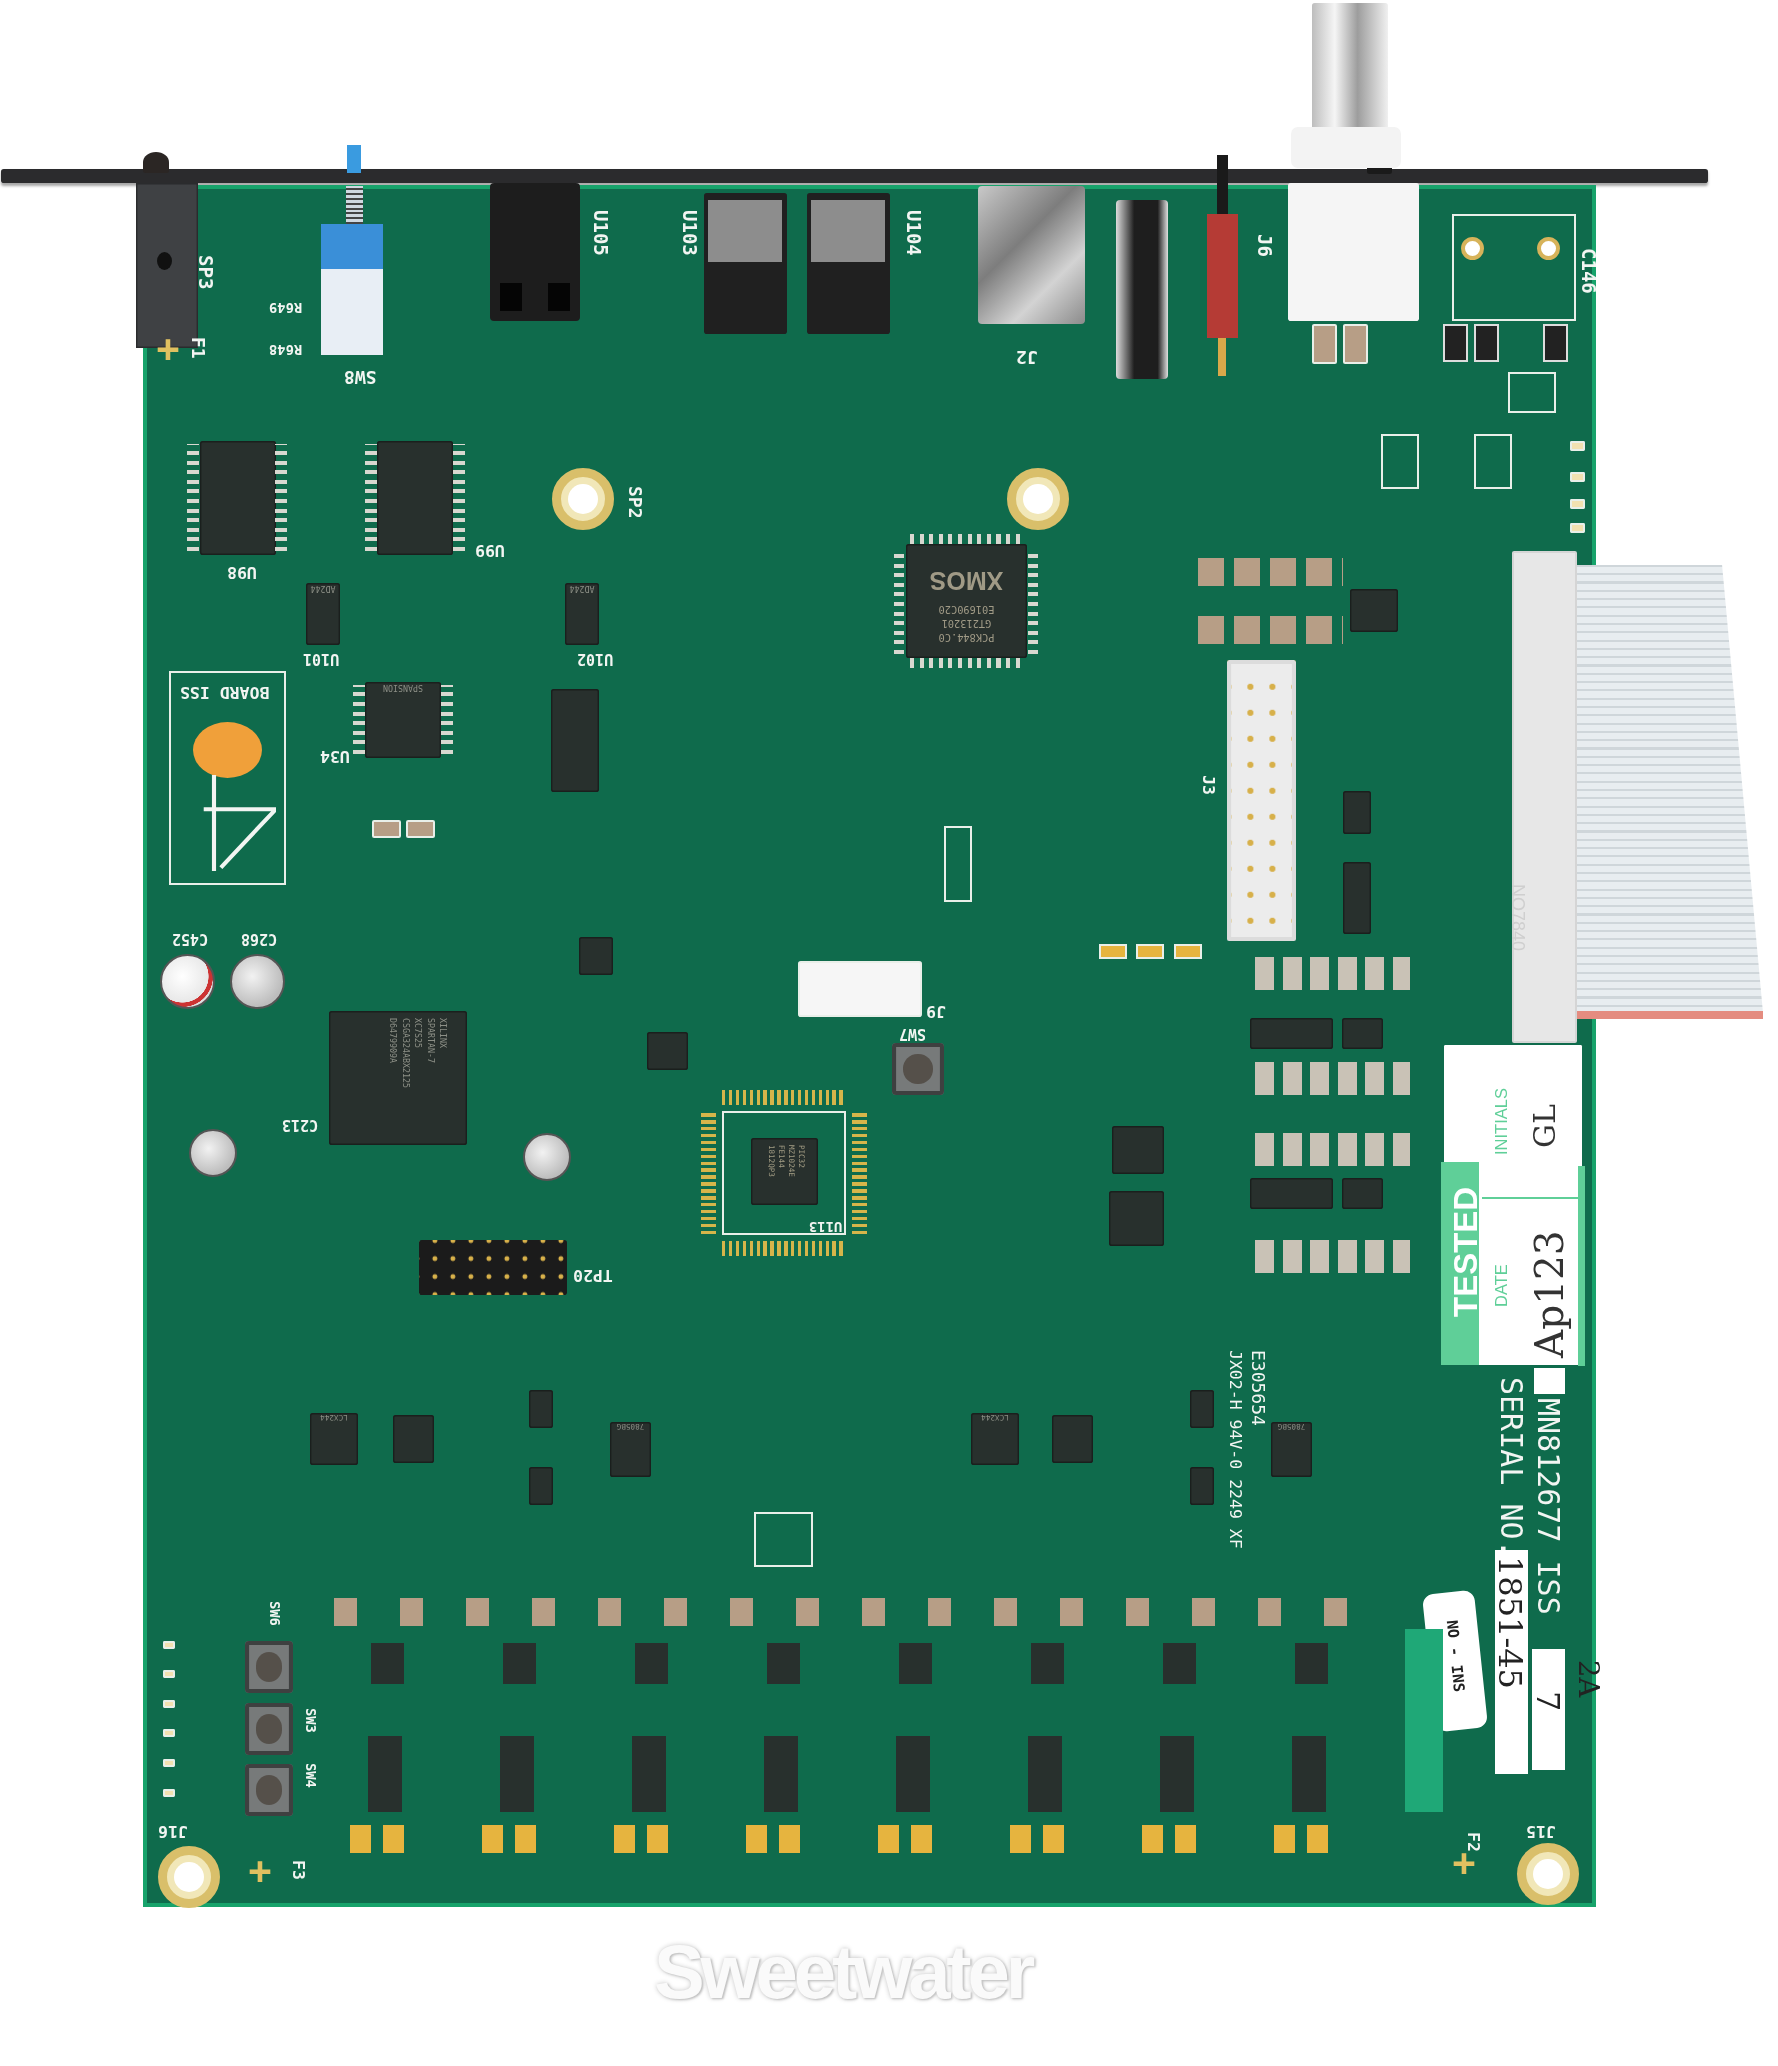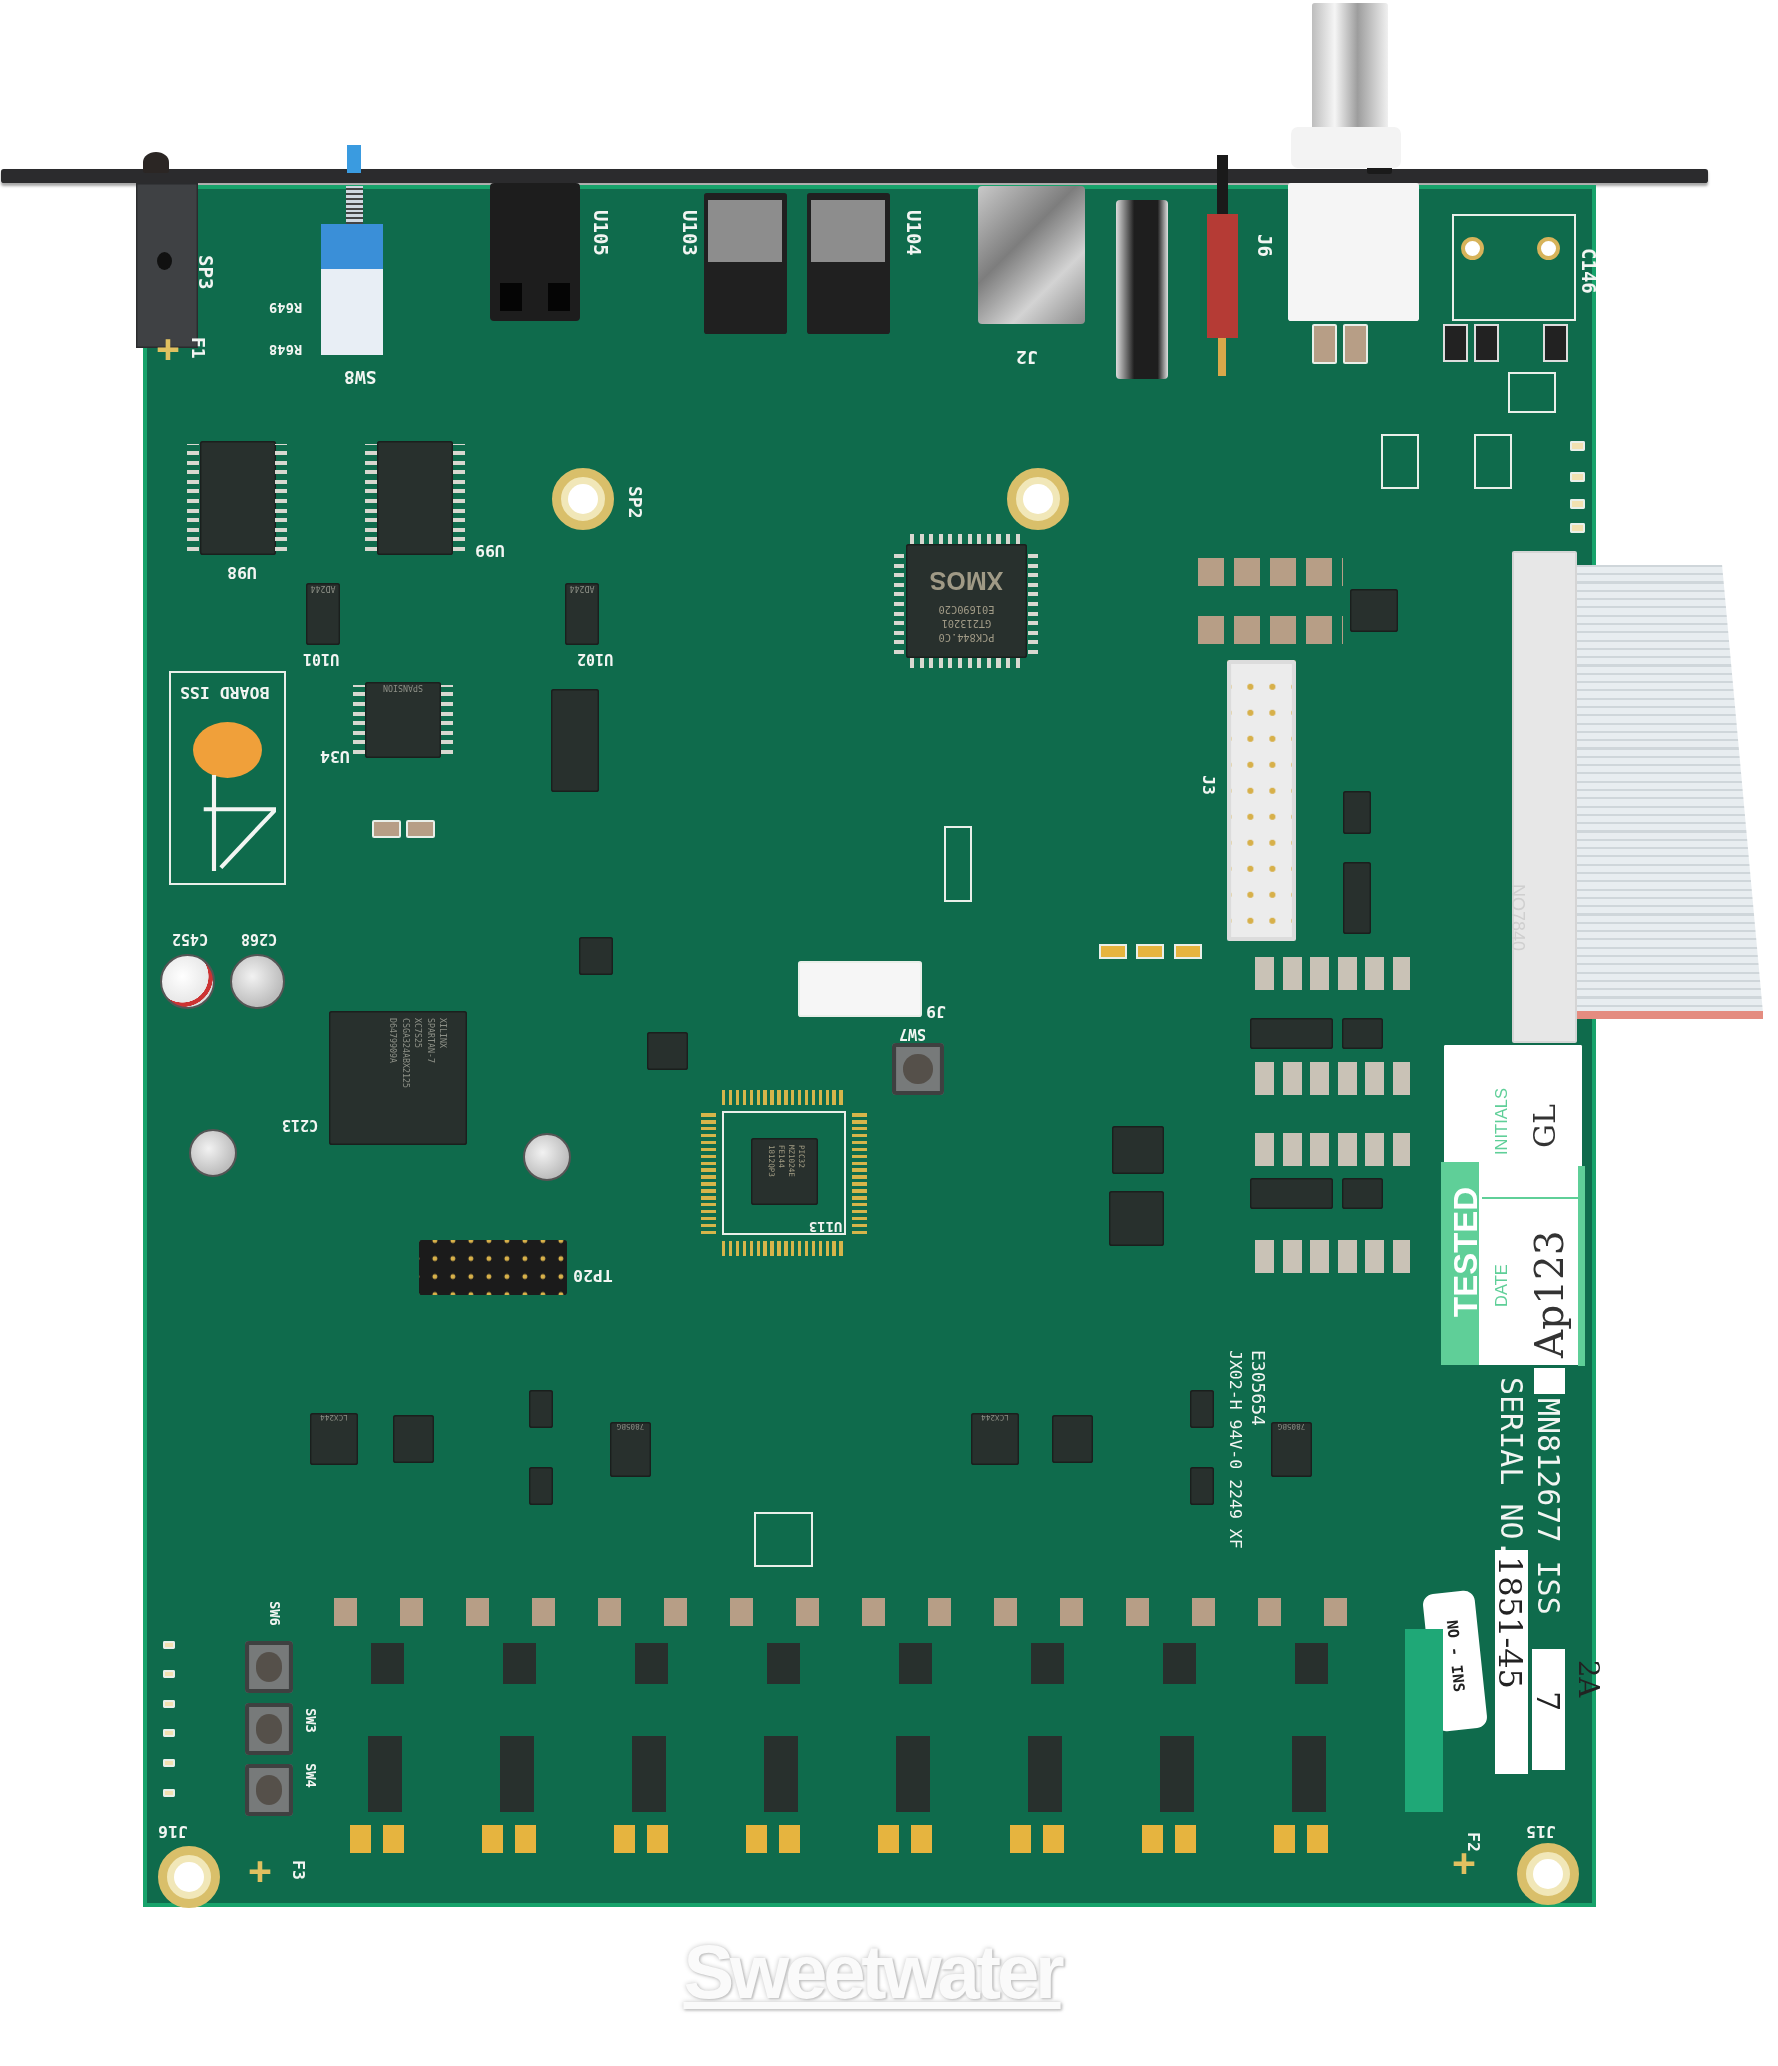--- a/index.html
+++ b/index.html
@@ -306,14 +306,14 @@
 <div class="abs silk rot90" style="left:317px;top:1708px;font-size:13.8px;">SW3</div>
 <div class="abs silk rot90" style="left:317px;top:1763px;font-size:13.8px;">SW4</div>
 
 <div class="abs led" style="left:163px;top:1641px;width:12.4px;height:8.3px;"></div>
 <div class="abs led" style="left:163px;top:1670px;width:12.4px;height:8.3px;"></div>
 <div class="abs led" style="left:163px;top:1700px;width:12.4px;height:8.3px;"></div>
 <div class="abs led" style="left:163px;top:1729px;width:12.4px;height:8.3px;"></div>
 <div class="abs led" style="left:163px;top:1759px;width:12.4px;height:8.3px;"></div>
 <div class="abs led" style="left:163px;top:1789px;width:12.4px;height:8.3px;"></div>
 
-<div class="abs" style="left:631px;top:1928px;width:482px;text-align:center;font-family:'Liberation Sans',sans-serif;font-weight:bold;font-size:76px;letter-spacing:-4.1px;color:#fafafa;text-shadow:0 0 5.5px #c8c8c8,1.4px 1.4px 2.1px #bdbdbd;text-decoration:underline;">Sweetwater</div>
+<div class="abs" style="left:654px;top:1928px;width:482px;font-family:'Liberation Sans',sans-serif;font-weight:bold;font-size:76px;letter-spacing:-4.1px;color:#fafafa;text-shadow:0 0 5.5px #c8c8c8,1.4px 1.4px 2.1px #bdbdbd;">Sweetwater</div>
 
 
 </body></html>

